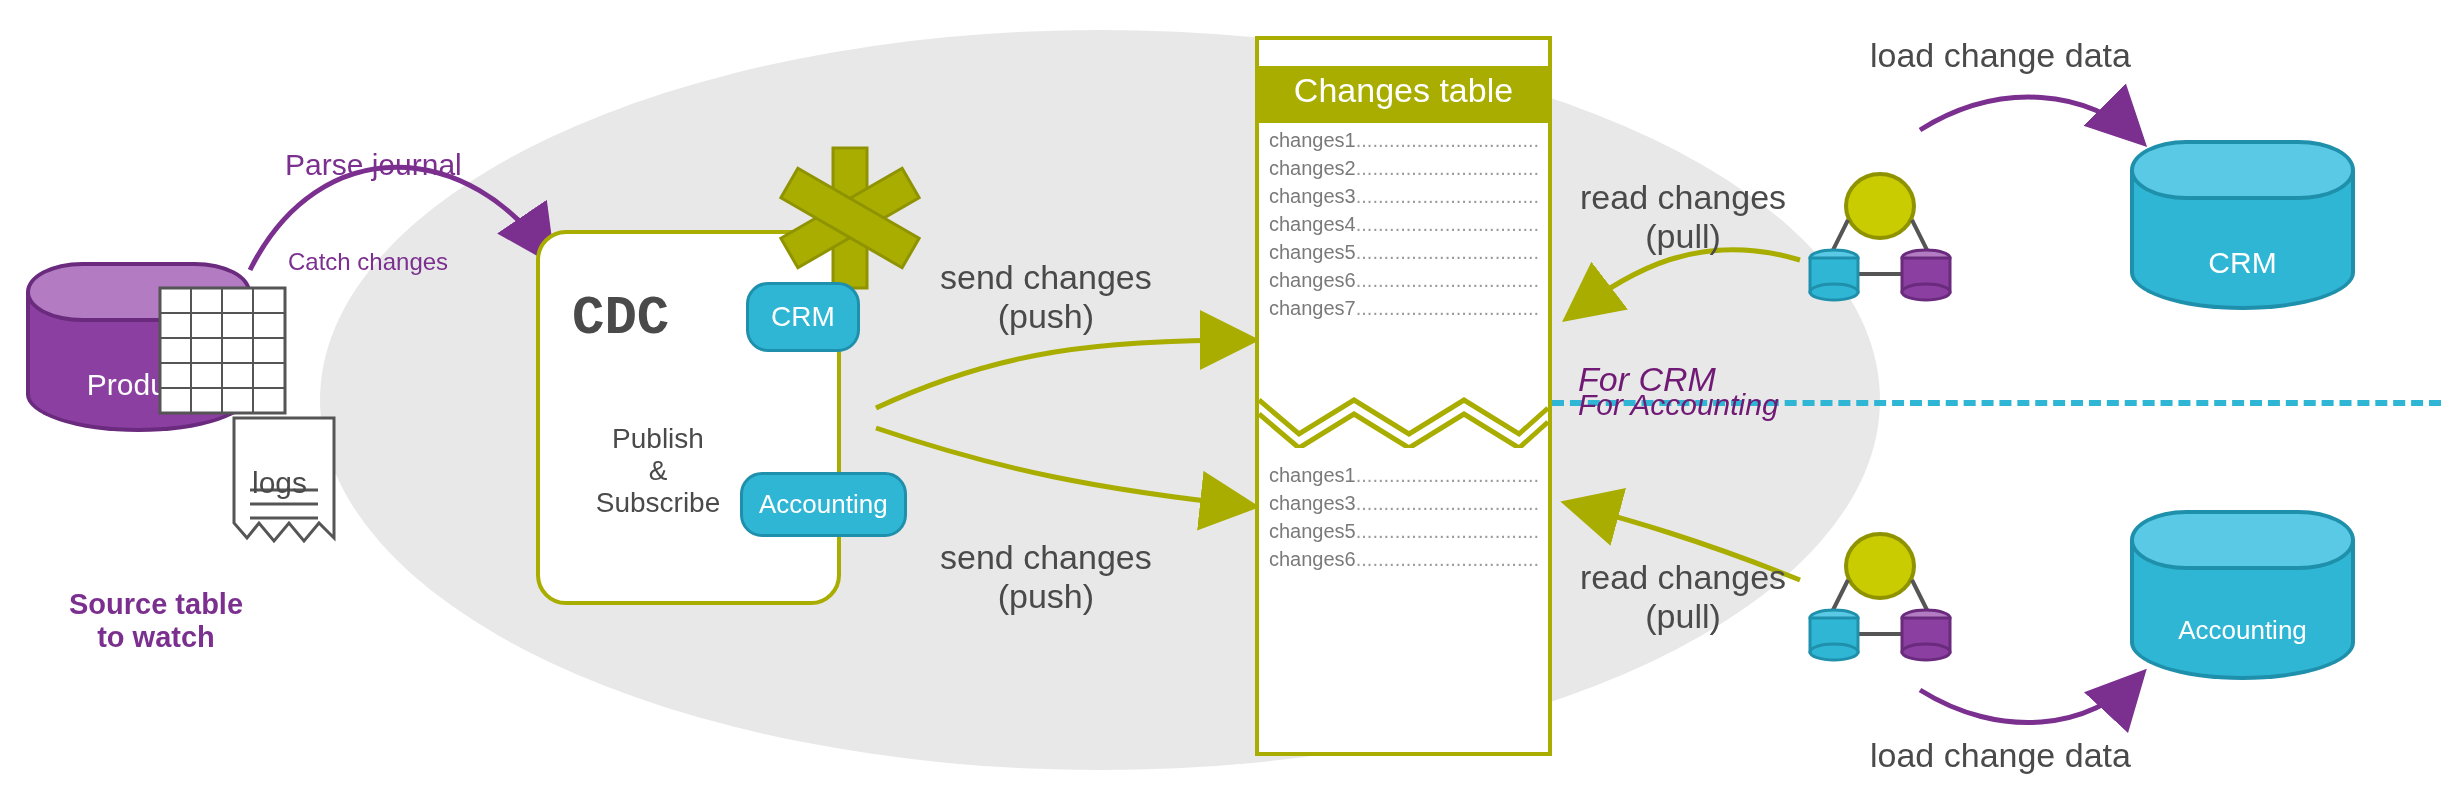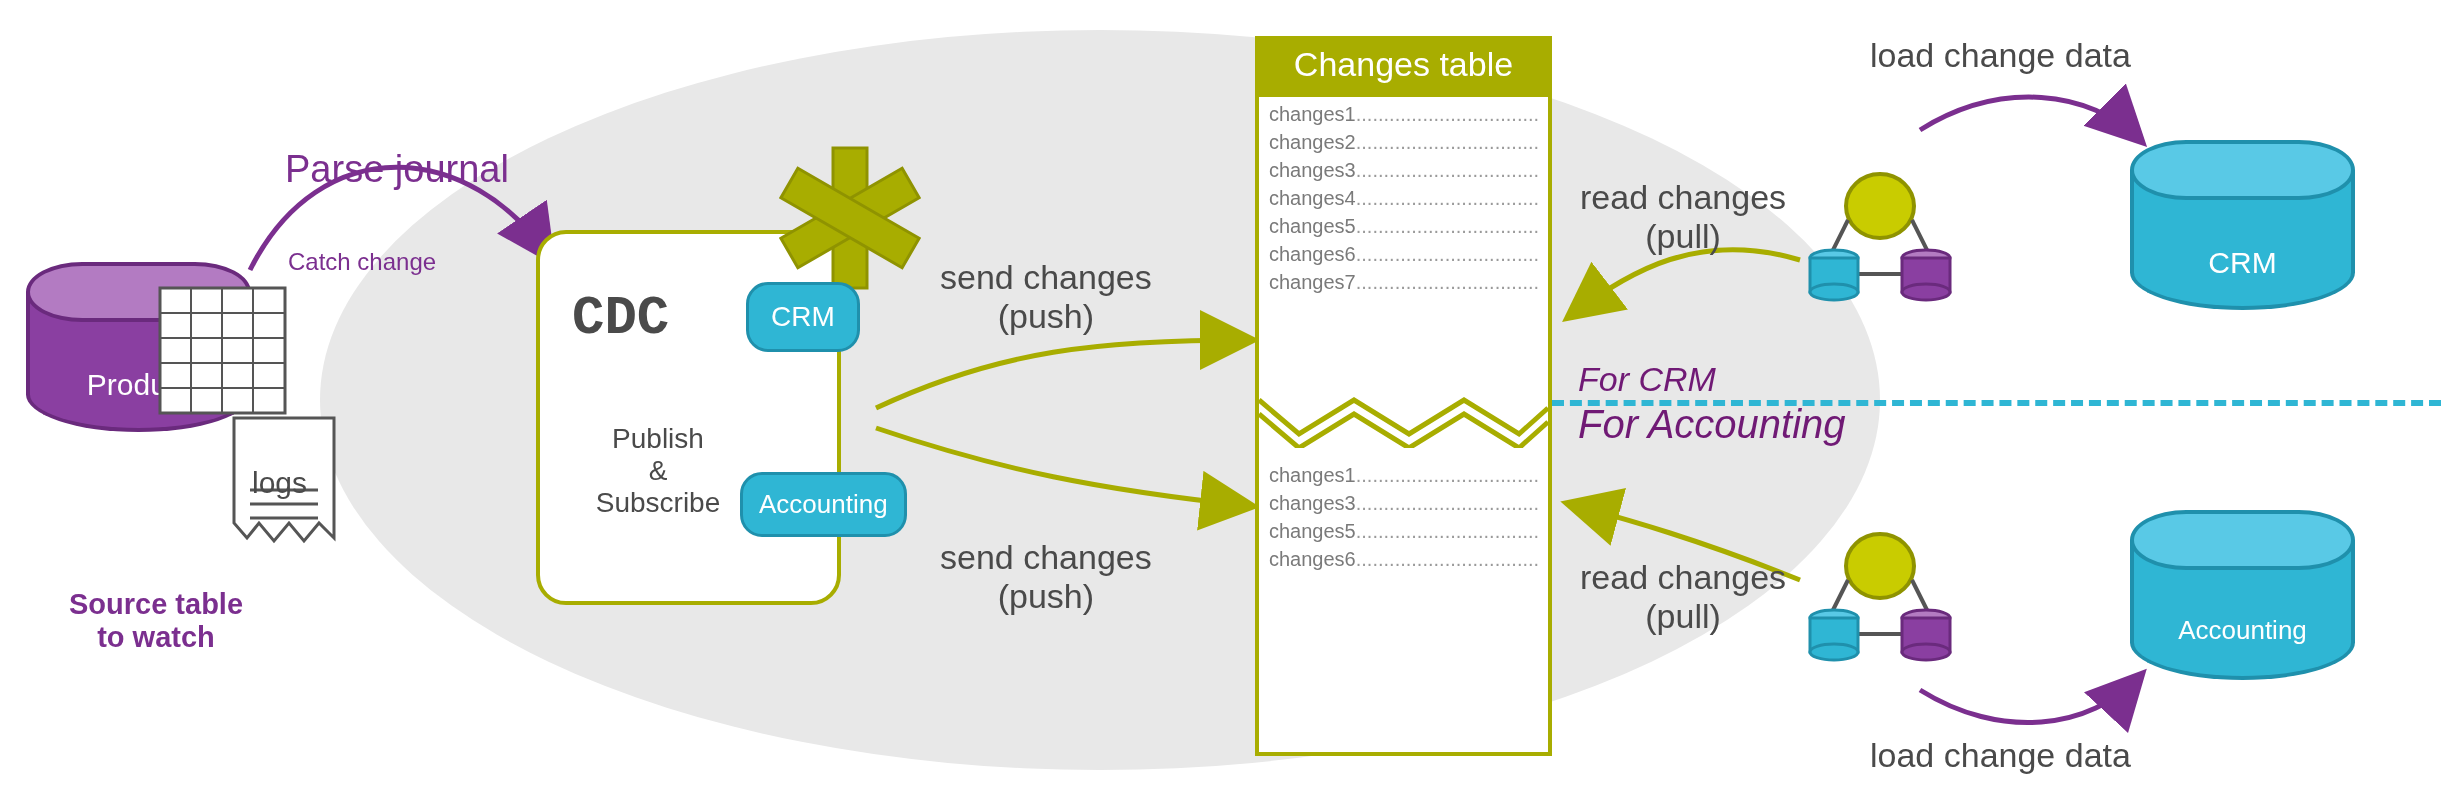--- a/index.html
+++ b/index.html
@@ -40,20 +40,21 @@
     background: #ffffff;
     box-sizing: border-box;
   }
   .changes-header {
     background: #a8ad00;
     color: #ffffff;
     font-size: 34px;
     text-align: center;
     padding: 6px 0 14px 0;
     line-height: 1.1;
+    margin-top: 26px;
   }
   .changes-list {
     padding: 6px 10px 0 10px;
     font-size: 20px;
     color: #7a7a7a;
     letter-spacing: 0;
   }
   .change-row {
     white-space: nowrap;
     overflow: hidden;
@@ -186,22 +187,22 @@
     <defs>
       <marker id="ahp" markerWidth="14" markerHeight="14" refX="10" refY="6" orient="auto">
         <path d="M0,0 L12,6 L0,12 z" fill="#7b2f8f"></path>
       </marker>
       <marker id="ahg" markerWidth="14" markerHeight="14" refX="10" refY="6" orient="auto">
         <path d="M0,0 L12,6 L0,12 z" fill="#a8ad00"></path>
       </marker>
     </defs>
     <path d="M250,270 C 320,130 470,140 550,258" fill="none" stroke="#7b2f8f" stroke-width="5" marker-end="url(#ahp)"></path>
   </svg>
-  <div class="label purple" style="left:285px; top:148px; font-size:38px;">Parse journal</div>
-  <div class="label purple" style="left:288px; top:248px; font-size:24px;">Catch change</div>
+  <div class="label purple" style="left:285px; top:148px; font-size:30px;">Parse journal</div>
+  <div class="label purple" style="left:288px; top:248px; font-size:24px;">Catch changes</div>
 
   <div class="cdc-card"></div>
 
   <svg width="2441" height="792">
     <g transform="translate(850,218)">
       <g fill="#a8ad00" stroke="#8f9300" stroke-width="3">
         <polygon transform="rotate(0)" points="-17,-70 17,-70 17,70 -17,70"></polygon>
         <polygon transform="rotate(60)" points="-17,-70 17,-70 17,70 -17,70"></polygon>
         <polygon transform="rotate(120)" points="-17,-70 17,-70 17,70 -17,70"></polygon>
       </g>
@@ -243,21 +244,21 @@
     </svg>
     <div class="changes-list" id="ct-bot" style="position:absolute; top:418px; left:0; right:0;">
         <div class="change-row"><span>changes1</span><span class="dots">........................................</span></div>
         <div class="change-row"><span>changes3</span><span class="dots">........................................</span></div>
         <div class="change-row"><span>changes5</span><span class="dots">........................................</span></div>
         <div class="change-row"><span>changes6</span><span class="dots">........................................</span></div>
       </div>
   </div>
 
   <div class="label blue" style="left:1578px; top:360px; font-size:34px;">For CRM</div>
-  <div class="label blue" style="left:1578px; top:401px; font-size:40px;">For Accounting</div>
+  <div class="label blue" style="left:1578px; top:388px; font-size:30px;">For Accounting</div>
 
   <svg width="2441" height="792">
     <path d="M1800,260 C 1700,230 1630,270 1570,316" fill="none" stroke="#a8ad00" stroke-width="5" marker-end="url(#ahg)"></path>
     <path d="M1800,580 C 1700,540 1630,520 1570,504" fill="none" stroke="#a8ad00" stroke-width="5" marker-end="url(#ahg)"></path>
   </svg>
   <div class="label darkgray center" style="left:1580px; top:178px; font-size:34px;">read changes
 (pull)</div>
   <div class="label darkgray center" style="left:1580px; top:558px; font-size:34px;">read changes
 (pull)</div>
 

